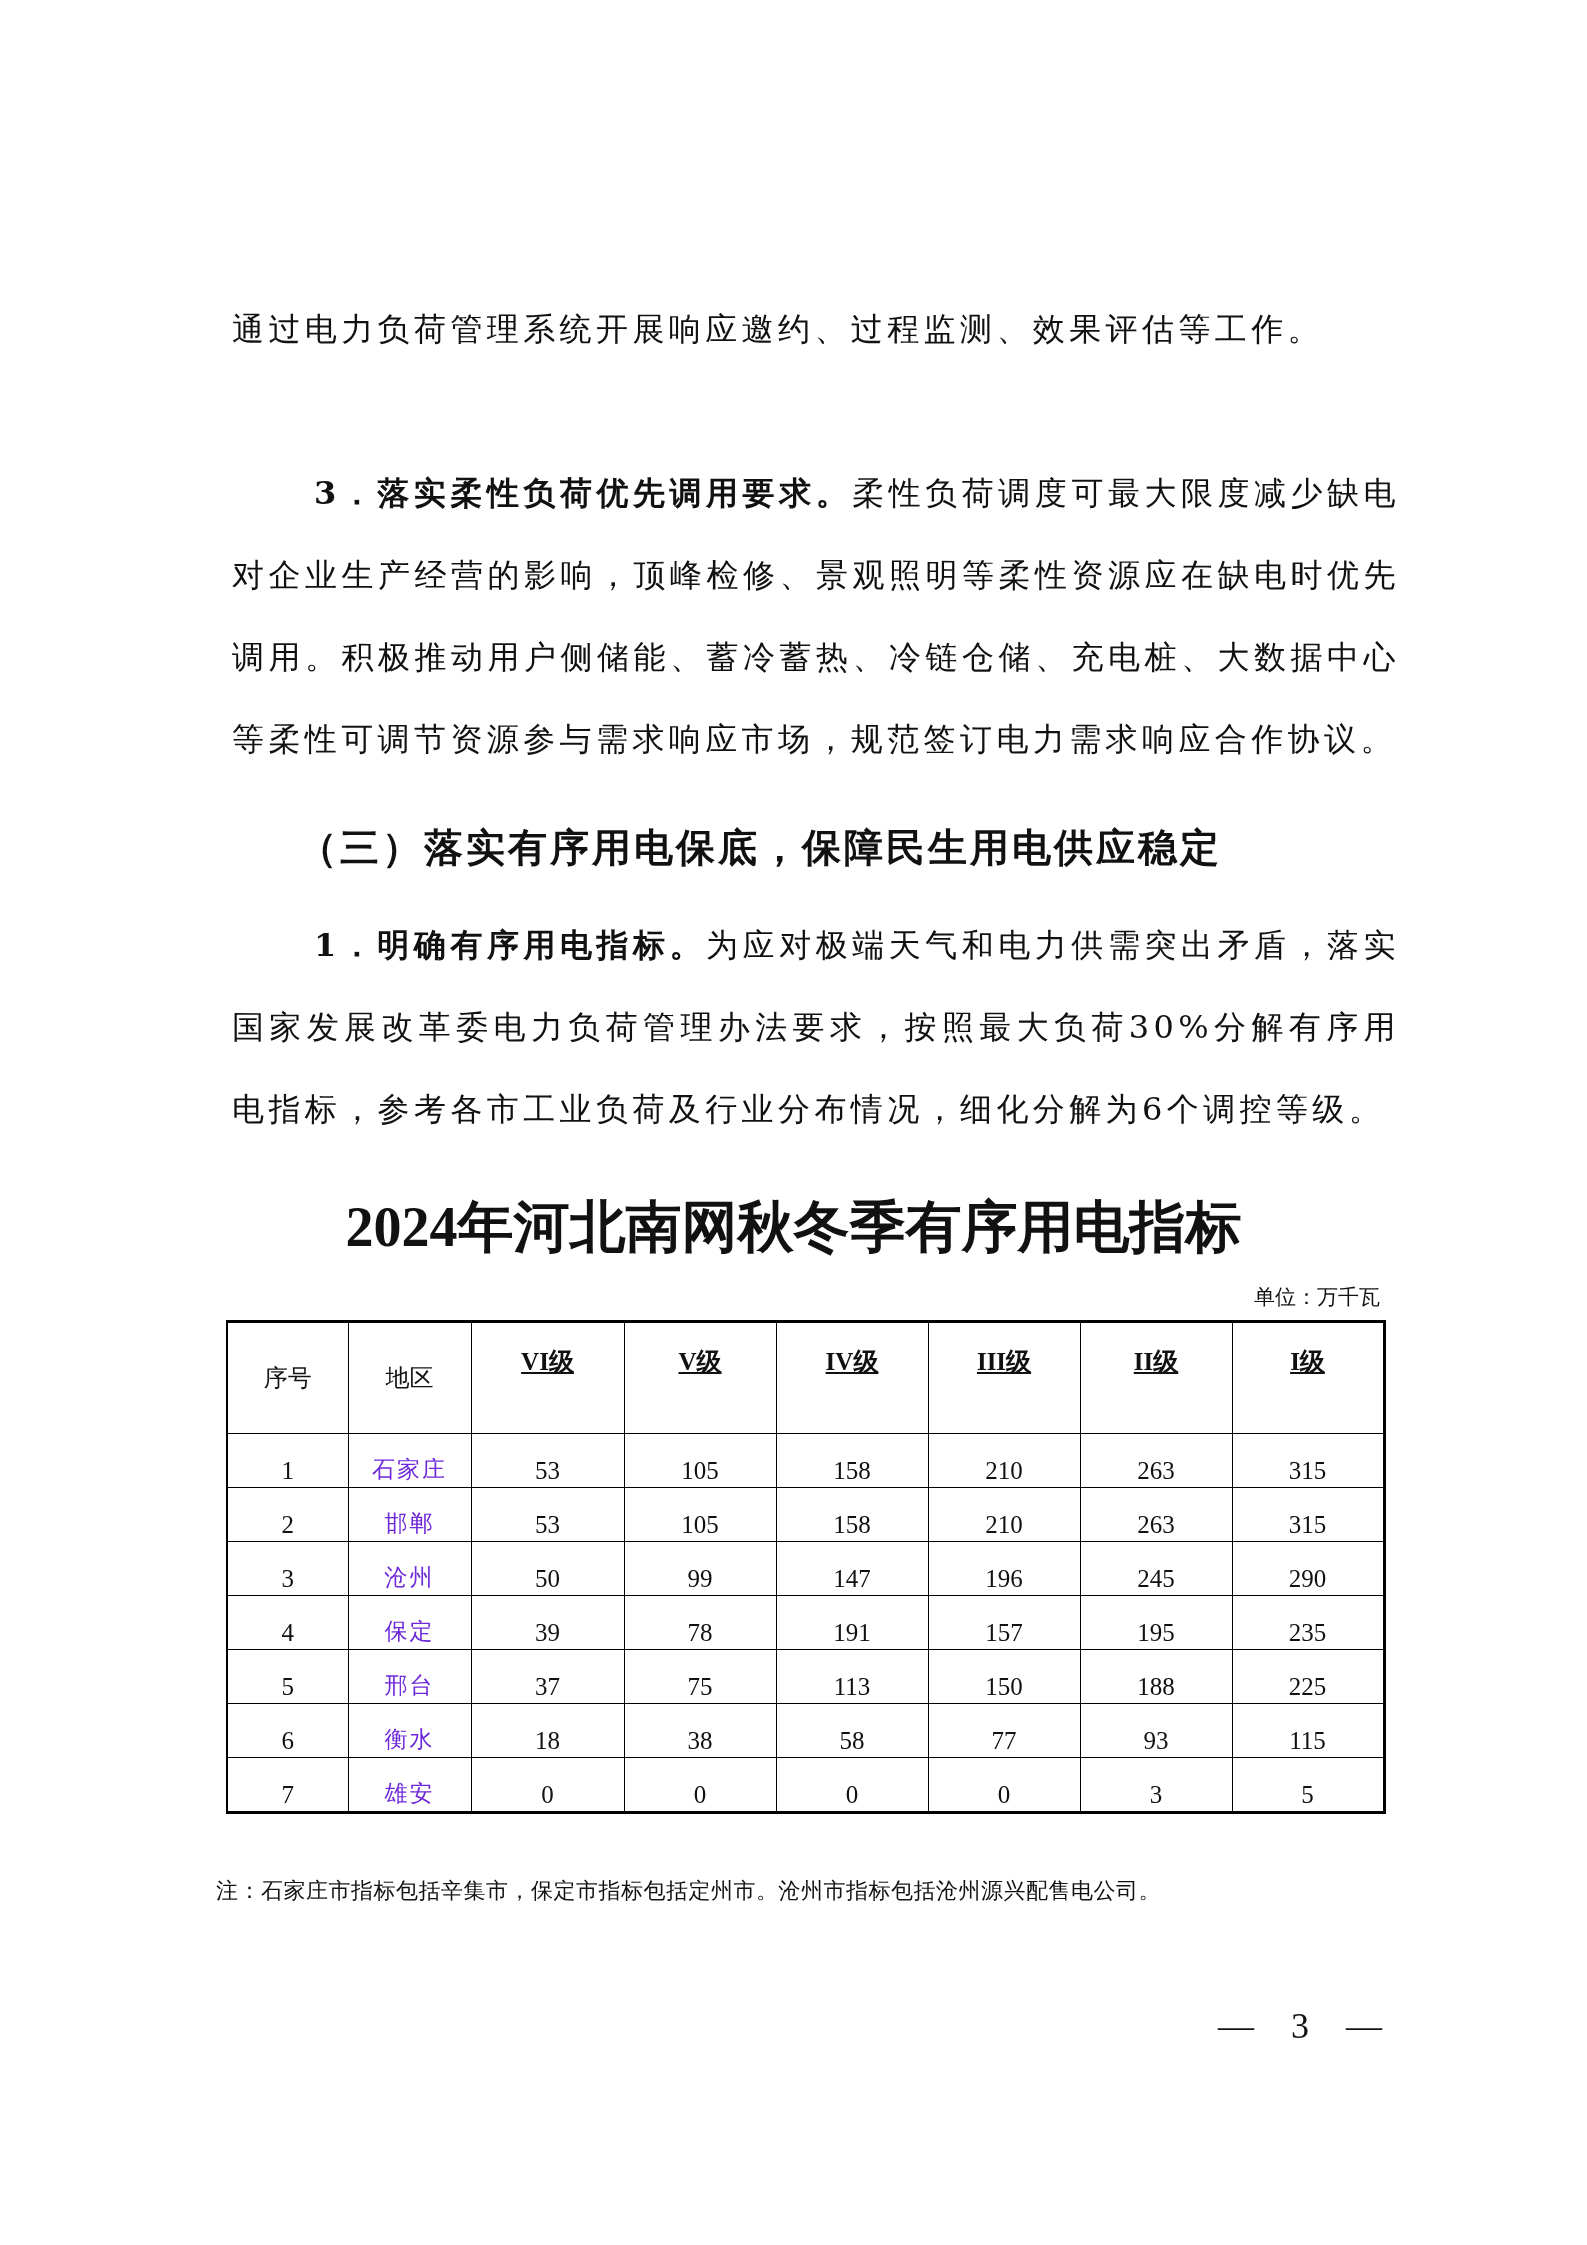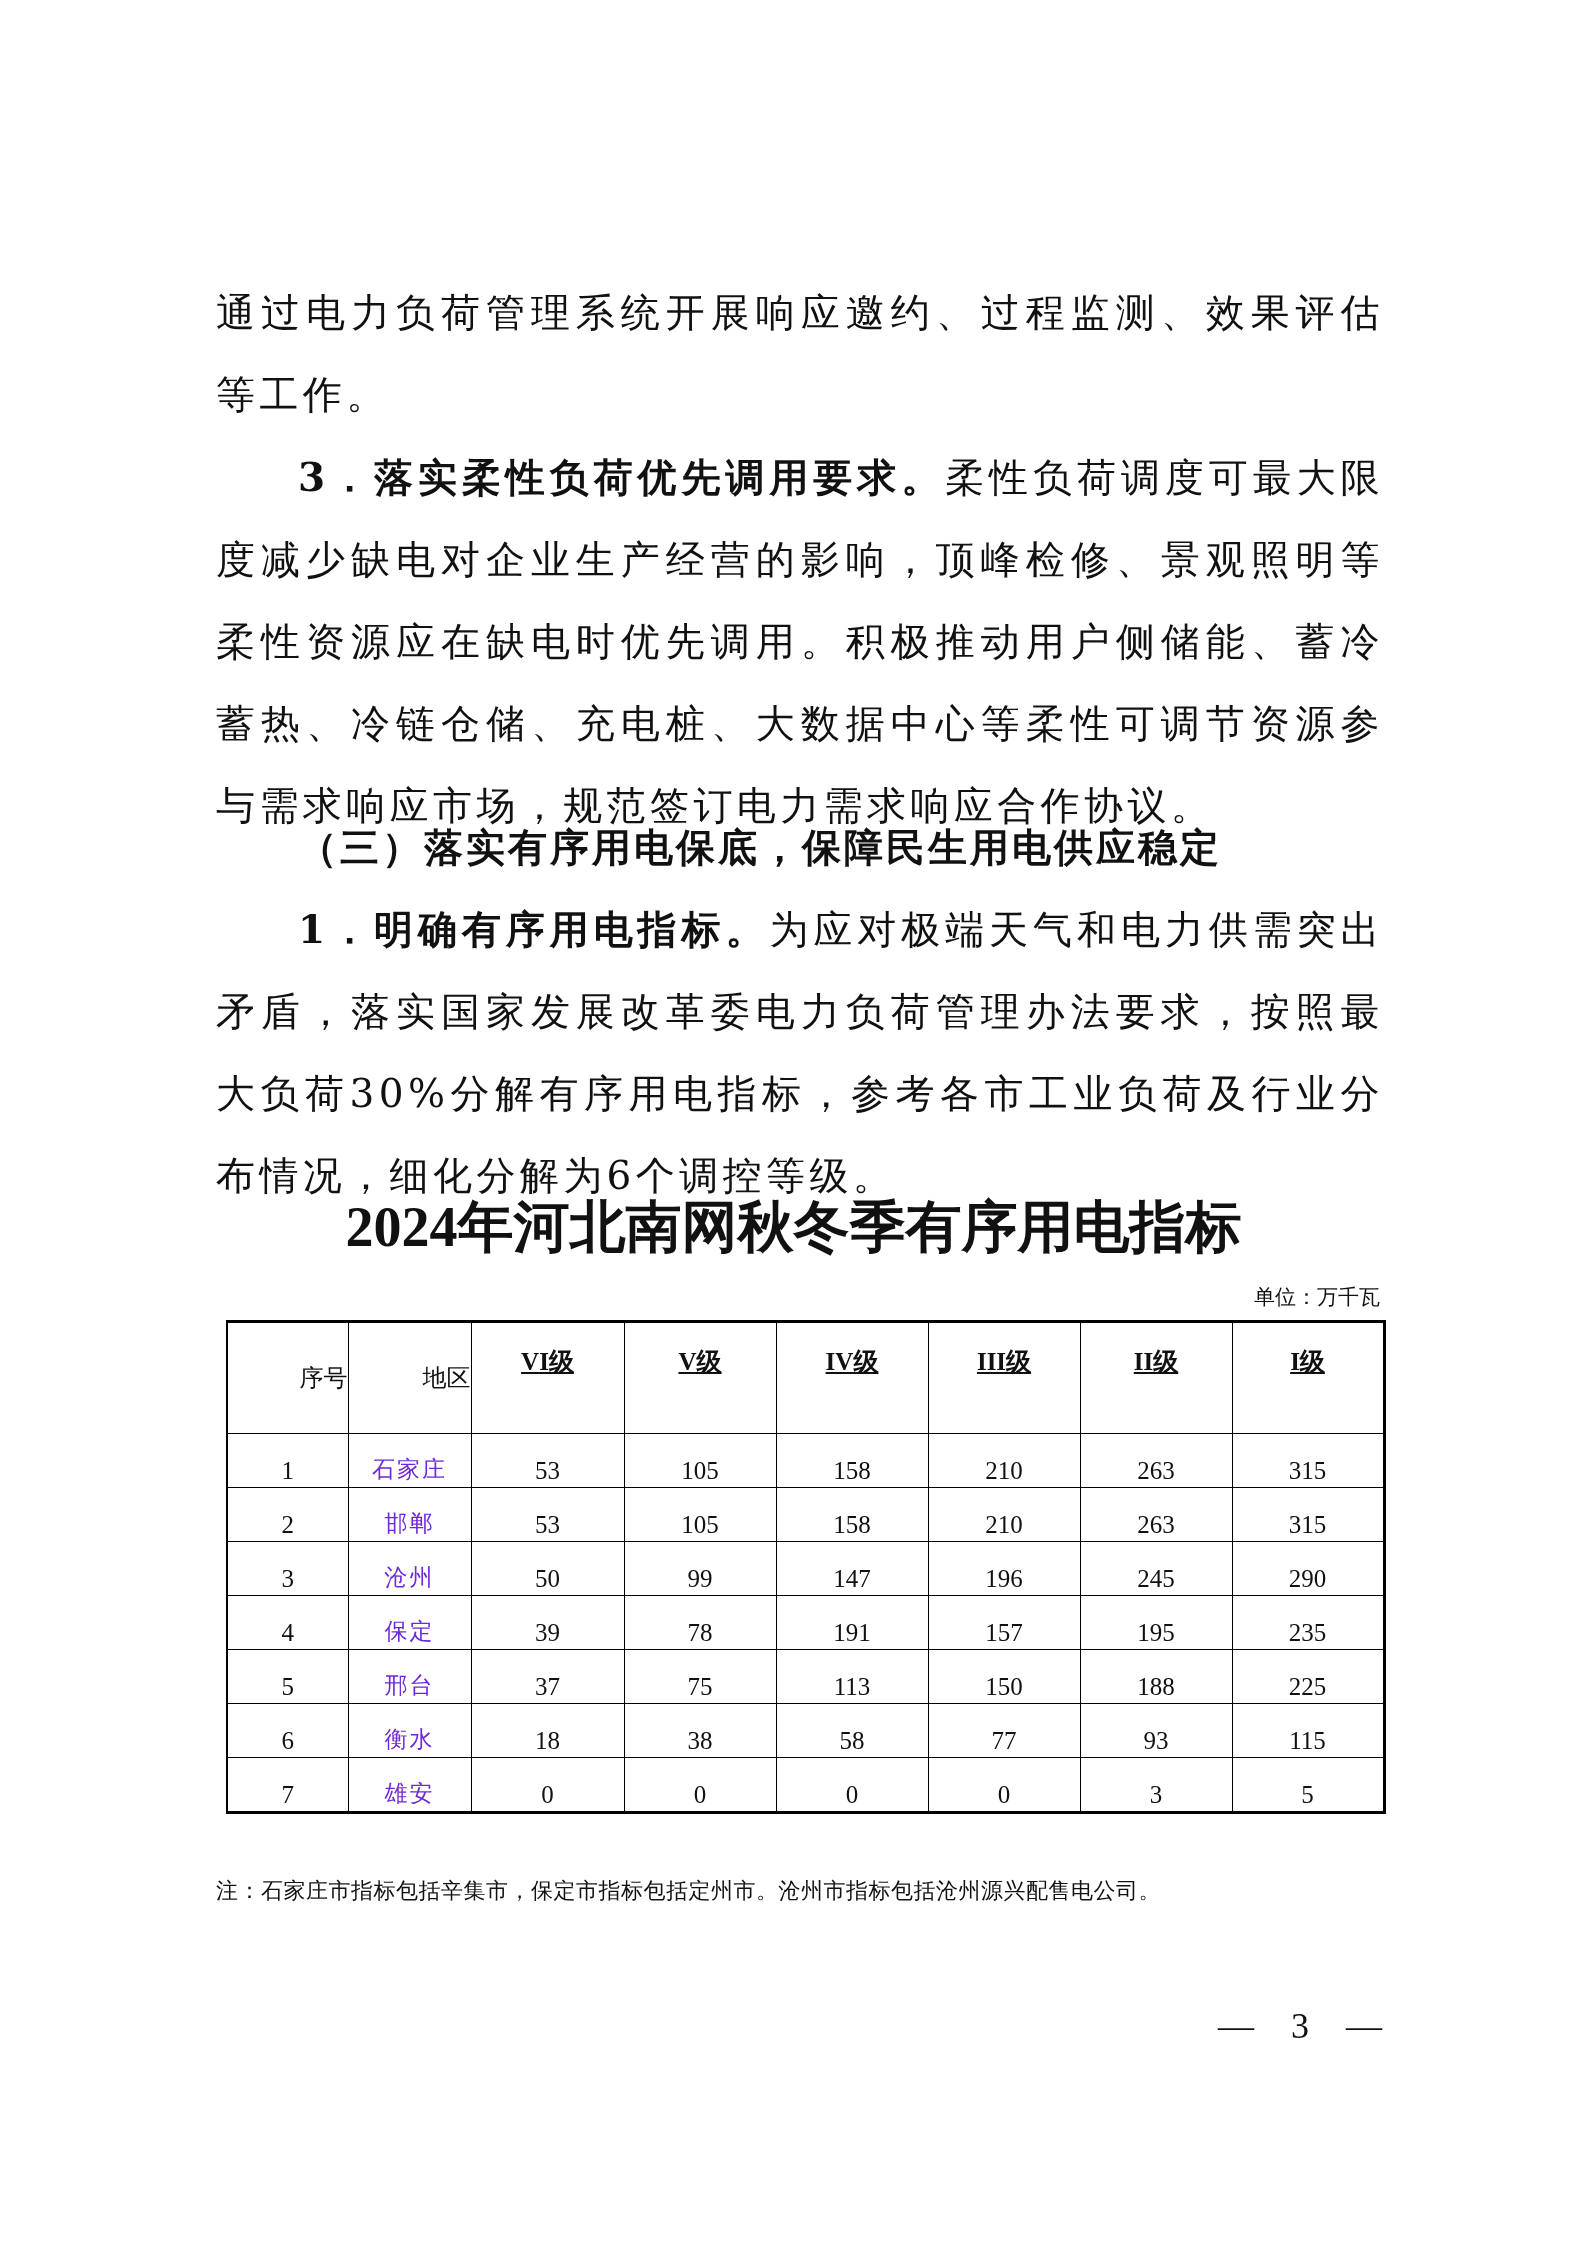--- a/index.html
+++ b/index.html
@@ -3,22 +3,22 @@
   <meta charset="utf-8">
   <style>
     html, body { margin: 0; padding: 0; background: #ffffff; }
     body {
       width: 1587px; height: 2245px; position: relative; overflow: hidden;
       color: #111111;
       font-family: "DejaVu Serif", "Liberation Serif", serif;
     }
     .para {
       position: absolute; left: 216px; width: 1168px;
-      font-size: 39px; line-height: 82px; letter-spacing: 4.4px;
-      text-align: justify; margin: 0;
+      font-size: 32px; line-height: 82px; letter-spacing: 4.4px;
+      text-align: justify; margin: 16px;
     }
     .indent { text-indent: 82px; }
     .bold-lead { font-weight: bold; }
     .section-head {
       position: absolute; left: 298px; font-size: 39px; line-height: 82px;
       font-weight: bold; letter-spacing: 3px; margin: 0; text-align: right;
     }
     .table-title {
       position: absolute; left: 0; width: 1587px; top: 1190px; text-align: center;
       font-size: 56px; font-weight: bold; letter-spacing: 0px;
@@ -34,21 +34,21 @@
       border-top: 3px solid #000; border-bottom: 3px solid #000;
       border-left: 2px solid #000; border-right: 3px solid #000;
     }
     table.grid td, table.grid th {
       border: 1.5px solid #000; padding: 0; text-align: center;
       font-size: 25px; font-weight: normal;
       font-family: "Liberation Serif", "DejaVu Serif", serif;
     }
     table.grid th { height: 88px; vertical-align: middle; }
     table.grid th.level { font-weight: bold; vertical-align: top; padding-top: 22px; text-decoration: underline; }
-    table.grid th.plain { font-family: "DejaVu Serif", serif; font-size: 24px; text-align: right; }
+    table.grid th.plain { font-family: "DejaVu Serif", serif; font-size: 24px; }
     table.grid td { height: 51px; vertical-align: bottom; padding-bottom: 2px; }
     table.grid td.region { font-family: "DejaVu Serif", serif; font-size: 23px; color: #6d28d9; letter-spacing: 2px; }
     table.grid tr.total td { height: 52px; }
     .note {
       position: absolute; left: 216px; top: 1876px; font-size: 22px;
       font-family: "DejaVu Serif", serif; letter-spacing: 0.5px;
     }
     .page-num {
       position: absolute; left: 1218px; top: 2005px; font-size: 36px;
       font-family: "Liberation Serif", serif; letter-spacing: 14px;

